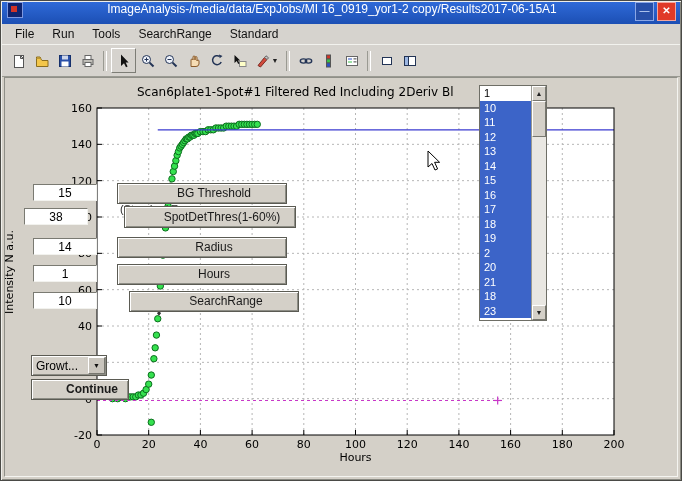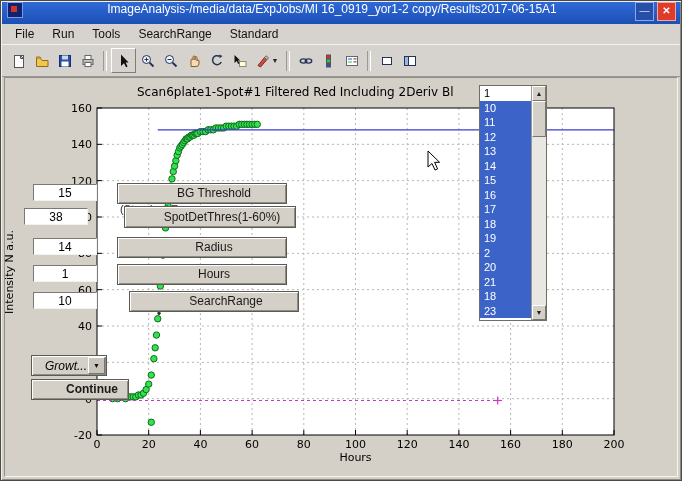--- a/index.html
+++ b/index.html
@@ -44,21 +44,21 @@
     border:1px solid;border-color:#7a7a72 #f2f2ee #f2f2ee #7a7a72;
     font-family:"Liberation Sans",sans-serif;font-size:12px;text-align:center;padding:0;color:#000;}
   .param-btn{position:absolute;height:19px;background:#d4d0c8;z-index:20;
     border:1px solid #5b5b53;box-shadow:inset 1px 1px 0 #fff, inset -1px -1px 0 #8d8d85;
     font-size:12px;line-height:19px;text-align:center;color:#1a1a1a;cursor:default;padding-left:24px;}
   .param-sub{position:absolute;left:120px;width:138px;height:12px;z-index:19;
     font-size:11px;color:#2a2a2a;overflow:hidden;white-space:nowrap;}
   .growth-dd{position:absolute;left:31px;top:355px;width:74px;height:19px;background:#d4d0c8;z-index:20;
     border:1px solid #5b5b53;box-shadow:inset 1px 1px 0 #fff, inset -1px -1px 0 #8d8d85;
     font-size:12px;display:flex;align-items:center;cursor:default;}
-  .growth-dd .lbl{flex:1;padding-left:13px;overflow:hidden;white-space:nowrap;font-style:italic;}
+  .growth-dd .lbl{flex:1;padding-left:4px;overflow:hidden;white-space:nowrap;}
   .growth-dd .dd-arrow{width:15px;height:15px;margin-right:1px;background:#c9c5bd;
     border:1px solid;border-color:#fff #77776f #77776f #fff;
     font-size:7px;line-height:15px;text-align:center;color:#111;}
   .continue-btn{position:absolute;left:31px;top:379px;width:72px;height:19px;font-weight:bold;}
   
   .spot-list{position:absolute;left:479px;top:85px;width:66px;height:234px;background:#fff;
     border:1px solid #6e6e66;display:flex;z-index:30;font-size:11px;}
   .spot-items{flex:1;overflow:hidden;}
   .spot-item{height:14.5px;line-height:14.5px;padding-left:4px;color:#000;white-space:nowrap;}
   .spot-item.sel{background:#3c64c8;color:#fff;}

